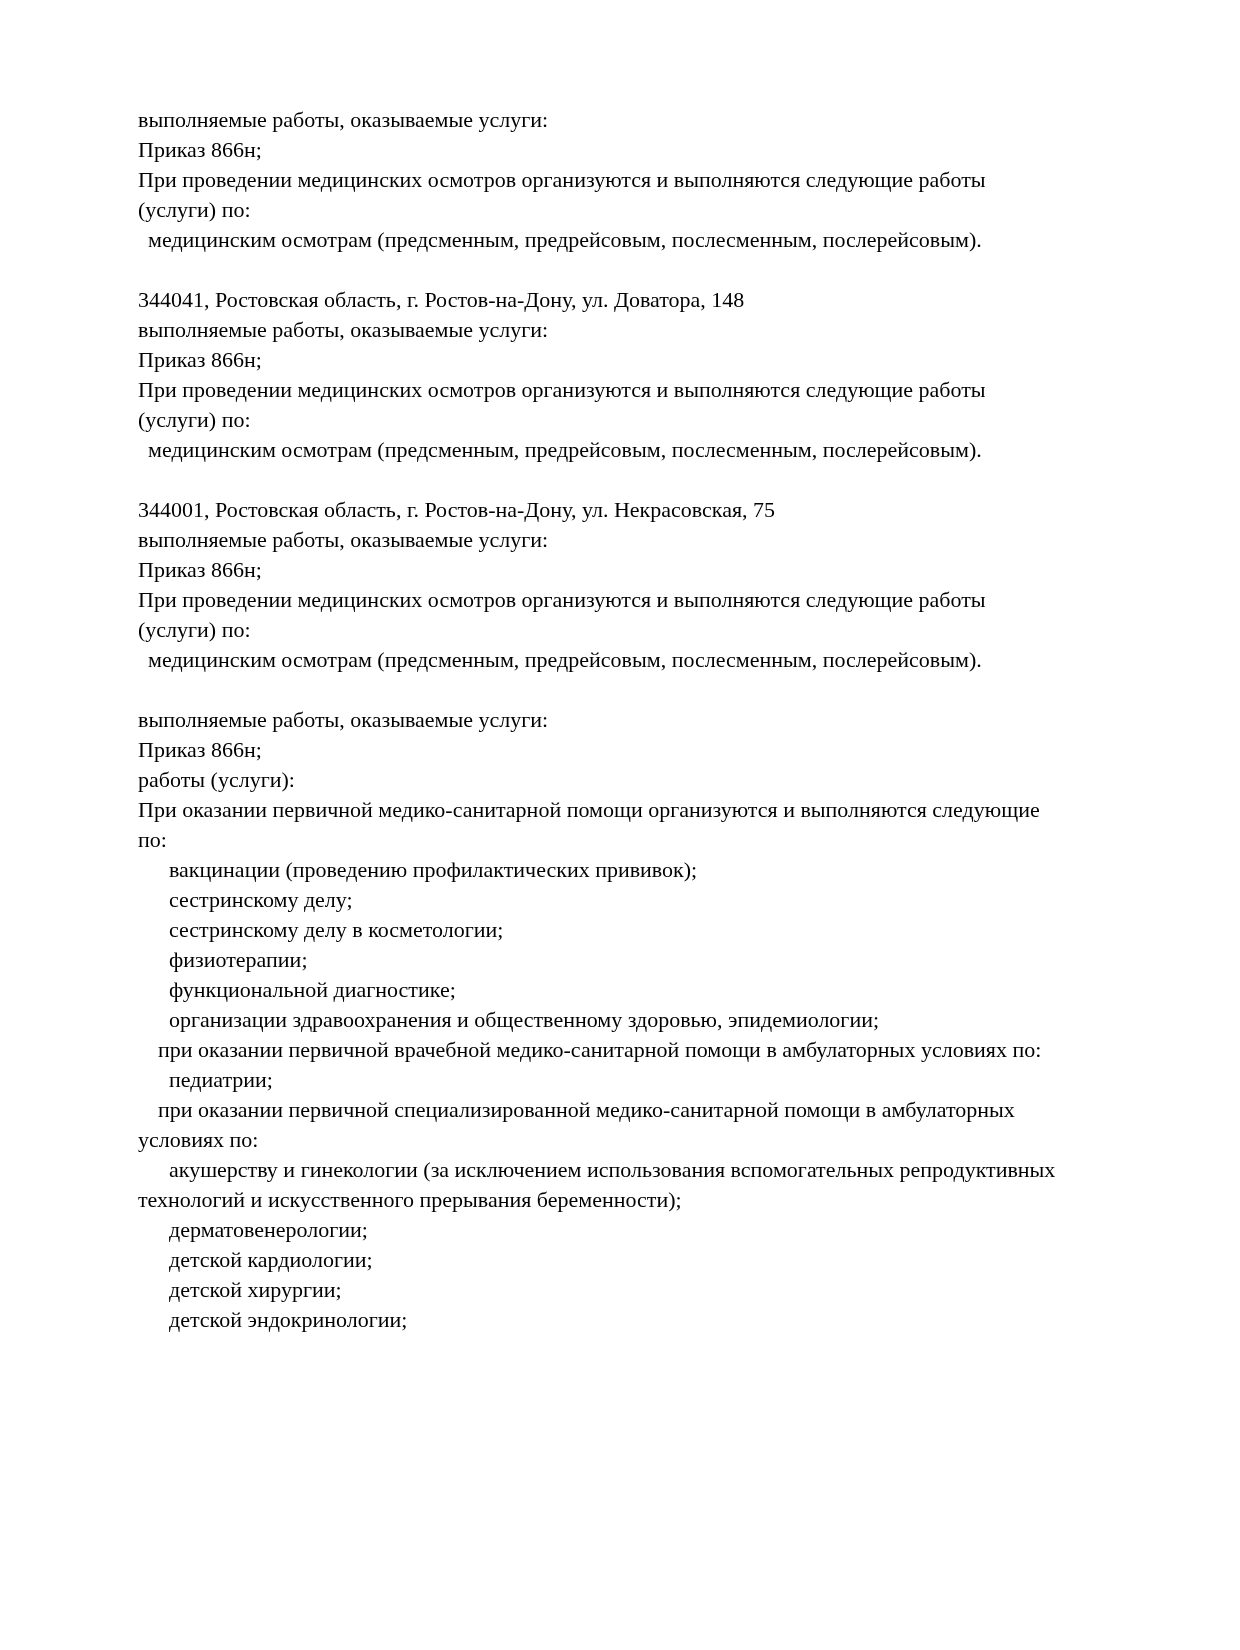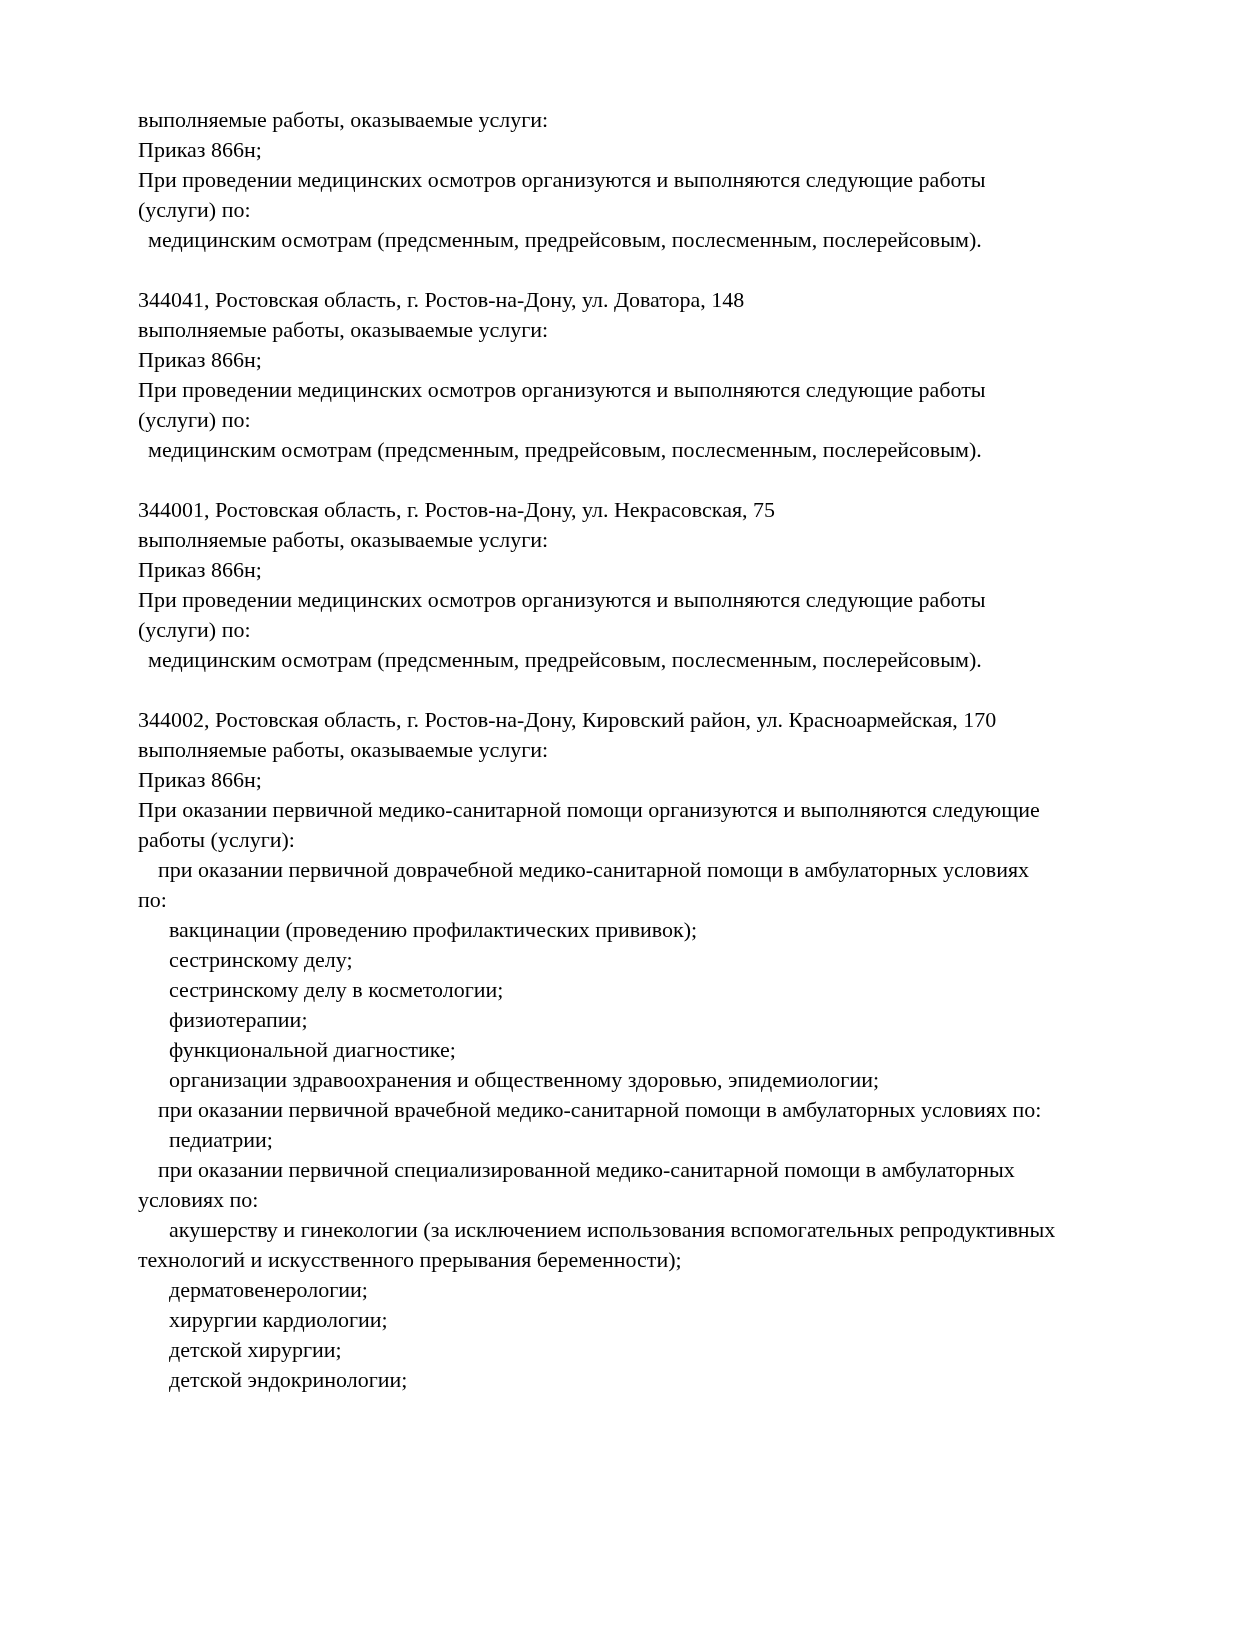--- a/index.html
+++ b/index.html
@@ -56,38 +56,36 @@
       </div>
       <div class="block">
         <div class="line ind-0">344001, Ростовская область, г. Ростов-на-Дону, ул. Некрасовская, 75</div>
         <div class="line ind-0">выполняемые работы, оказываемые услуги:</div>
         <div class="line ind-0">Приказ 866н;</div>
         <div class="line ind-0">При проведении медицинских осмотров организуются и выполняются следующие работы</div>
         <div class="line ind-0">(услуги) по:</div>
         <div class="line ind-1">медицинским осмотрам (предсменным, предрейсовым, послесменным, послерейсовым).</div>
       </div>
       <div class="block">
-        <div class="line ind-0">344002, Ростовская область, г. Ростов-на-Дону, Кировский район, ул. Красноармейская, 170</div>
         <div class="line ind-0">выполняемые работы, оказываемые услуги:</div>
         <div class="line ind-0">Приказ 866н;</div>
+        <div class="line ind-0">работы (услуги):</div>
         <div class="line ind-0">При оказании первичной медико-санитарной помощи организуются и выполняются следующие</div>
-        <div class="line ind-0">работы (услуги):</div>
-        <div class="line ind-2">при оказании первичной доврачебной медико-санитарной помощи в амбулаторных условиях</div>
         <div class="line ind-0">по:</div>
         <div class="line ind-3">вакцинации (проведению профилактических прививок);</div>
         <div class="line ind-3">сестринскому делу;</div>
         <div class="line ind-3">сестринскому делу в косметологии;</div>
         <div class="line ind-3">физиотерапии;</div>
         <div class="line ind-3">функциональной диагностике;</div>
         <div class="line ind-3">организации здравоохранения и общественному здоровью, эпидемиологии;</div>
         <div class="line ind-2">при оказании первичной врачебной медико-санитарной помощи в амбулаторных условиях по:</div>
         <div class="line ind-3">педиатрии;</div>
         <div class="line ind-2">при оказании первичной специализированной медико-санитарной помощи в амбулаторных</div>
         <div class="line ind-0">условиях по:</div>
         <div class="line ind-3">акушерству и гинекологии (за исключением использования вспомогательных репродуктивных</div>
         <div class="line ind-0">технологий и искусственного прерывания беременности);</div>
         <div class="line ind-3">дерматовенерологии;</div>
-        <div class="line ind-3">хирургии кардиологии;</div>
+        <div class="line ind-3">детской кардиологии;</div>
         <div class="line ind-3">детской хирургии;</div>
         <div class="line ind-3">детской эндокринологии;</div>
       </div>
     </div>
 </div>
 
 </body></html>

